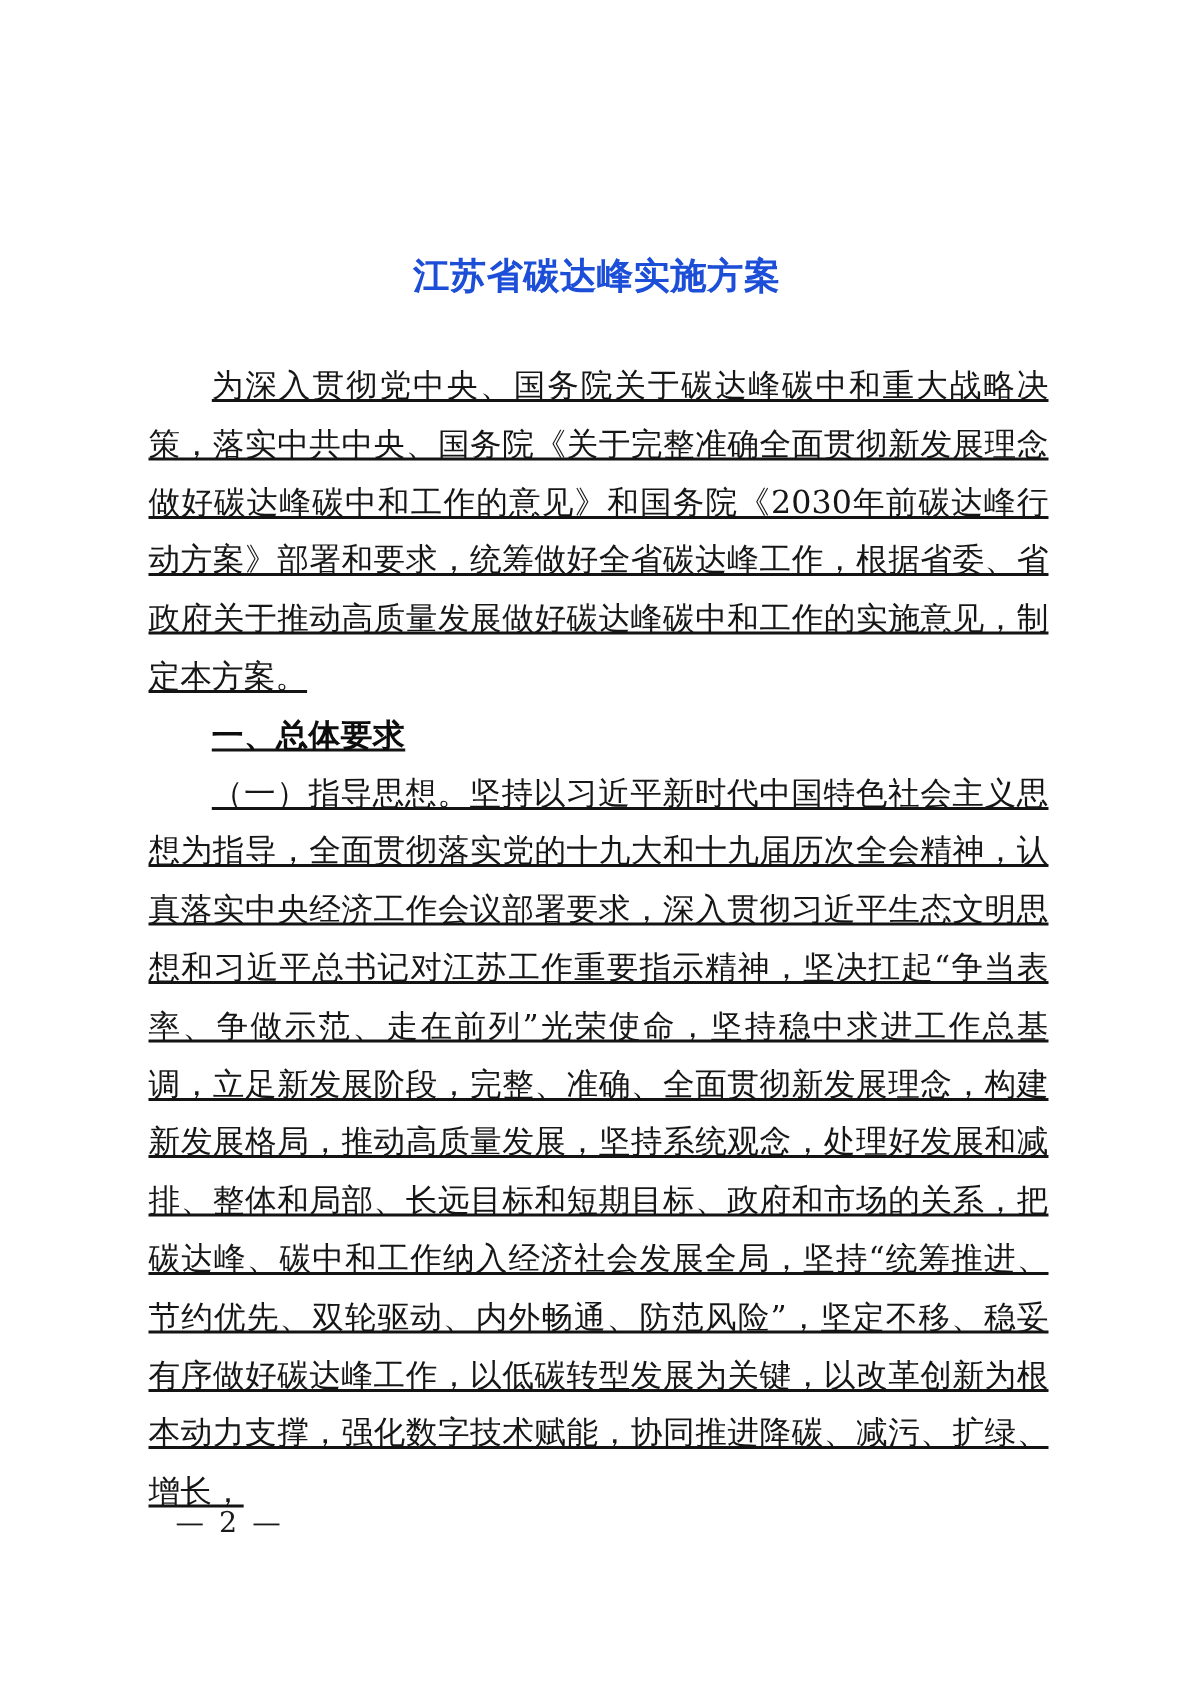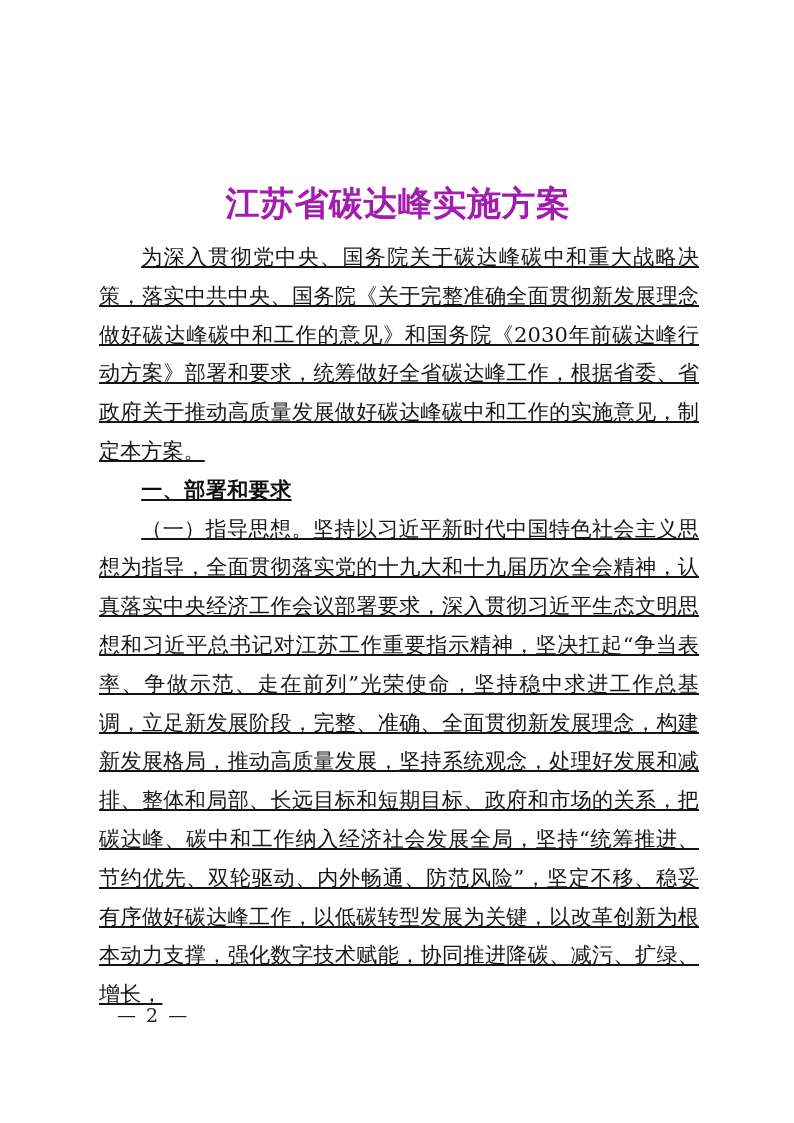--- a/index.html
+++ b/index.html
@@ -20,30 +20,30 @@
 
   .page {
     position: absolute;
     inset: 0;
     background: #ffffff;
   }
 
   
   .doc-title {
     position: absolute;
-    top: 159px;
+    top: 147px;
     left: 99px;
     width: 598px;
     text-align: center;
     font-family: "DejaVu Sans", "Liberation Sans", sans-serif;
     font-weight: 700;
-    font-size: 34px;
+    font-size: 24px;
     line-height: 42px;
     letter-spacing: 0.5px;
-    color: #a21caf;
+    color: #1d4ed8;
     white-space: nowrap;
   }
 
   
   .body-block {
     position: absolute;
     top: 238px;
     left: 99px;
     width: 600px;
     text-decoration: underline;
@@ -97,21 +97,21 @@
 <body>
 
 <div class="page">
 
   <h1 class="doc-title">江苏省碳达峰实施方案</h1>
 
   <div class="body-block">
 
     <p class="para indent">为深入贯彻党中央、国务院关于碳达峰碳中和重大战略决策，落实中共中央、国务院《关于完整准确全面贯彻新发展理念做好碳达峰碳中和工作的意见》和国务院《2030年前碳达峰行动方案》部署和要求，统筹做好全省碳达峰工作，根据省委、省政府关于推动高质量发展做好碳达峰碳中和工作的实施意见，制定本方案。</p>
 
-    <h2 class="section-heading">一、部署和要求</h2>
+    <h2 class="section-heading">一、总体要求</h2>
 
     <p class="para indent">（一）指导思想。坚持以习近平新时代中国特色社会主义思想为指导，全面贯彻落实党的十九大和十九届历次全会精神，认真落实中央经济工作会议部署要求，深入贯彻习近平生态文明思想和习近平总书记对江苏工作重要指示精神，坚决扛起“争当表率、争做示范、走在前列”光荣使命，坚持稳中求进工作总基调，立足新发展阶段，完整、准确、全面贯彻新发展理念，构建新发展格局，推动高质量发展，坚持系统观念，处理好发展和减排、整体和局部、长远目标和短期目标、政府和市场的关系，把碳达峰、碳中和工作纳入经济社会发展全局，坚持“统筹推进、节约优先、双轮驱动、内外畅通、防范风险”，坚定不移、稳妥有序做好碳达峰工作，以低碳转型发展为关键，以改革创新为根本动力支撑，强化数字技术赋能，协同推进降碳、减污、扩绿、增长，</p>
 
   </div>
 
   <div class="page-footer">
     <span class="folio">— 2 —</span>
   </div>
 
 </div>

